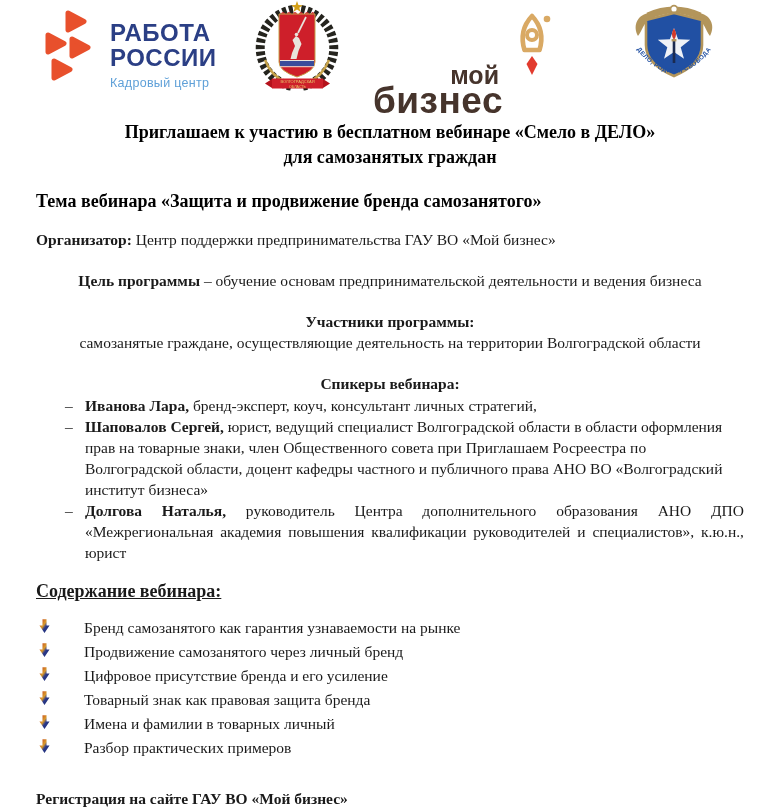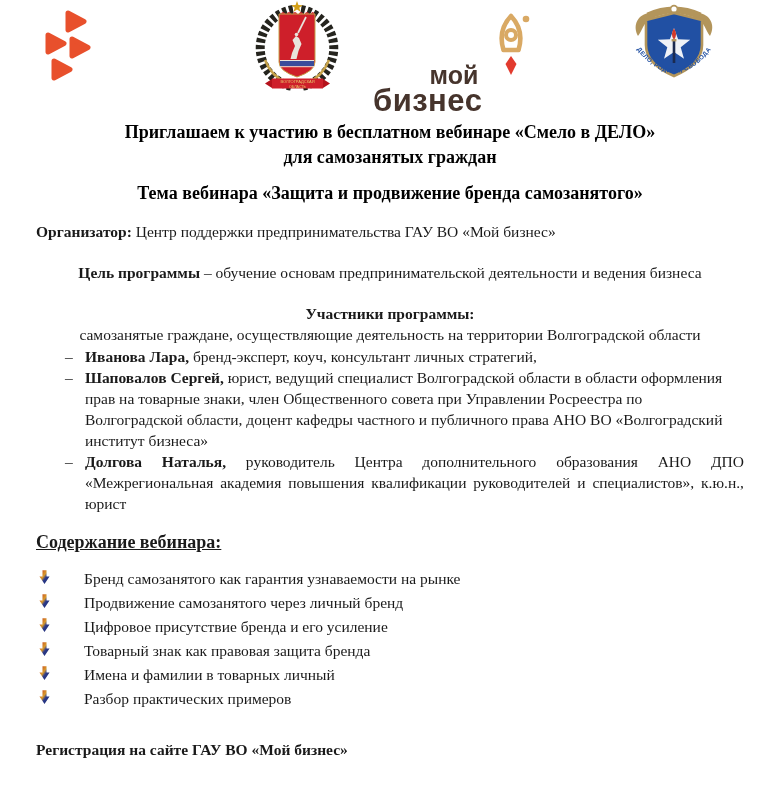--- a/index.html
+++ b/index.html
@@ -14,27 +14,27 @@
   
   .header { position: relative; height: 100px; }
   .logo-rr { position: absolute; left: 6px; top: 8px; display: flex; align-items: flex-start; }
   .rr-text { margin-left: 10px; font-family: "Liberation Sans", sans-serif; margin-top: 12px; }
   .rr-title { font-weight: bold; font-size: 24px; line-height: 25px; color: #2B3F85; letter-spacing: 0.5px; }
   .rr-sub { margin-top: 6px; font-size: 12.5px; color: #5FA0D8; letter-spacing: 0.3px; }
   .logo-coat { position: absolute; left: 213px; top: 0; }
   .logo-mb { position: absolute; left: 337px; top: 12px; display: flex; align-items: flex-start; }
   .mb-text { font-family: "Liberation Sans", sans-serif; font-weight: bold; color: #46342C; text-align: right; margin-top: 8px; }
   .mb-line1 { font-size: 25px; line-height: 22px; padding-right: 4px; margin-top: 44px; }
-  .mb-line2 { font-size: 31px; line-height: 30px; letter-spacing: 0.5px; }
+  .mb-line2 { font-size: 37px; line-height: 30px; letter-spacing: 0.5px; }
   .mb-rocket { margin-left: 8px; }
   .logo-emblem { position: absolute; left: 592px; top: 1px; }
 
   
   .title-block { margin-top: 20px; text-align: center; font-weight: bold; font-size: 18px; line-height: 25px; color: #000; }
-  .topic { margin-top: 13px; text-align: center; font-weight: bold; font-size: 18px; color: #000; }
+  .topic { margin-top: 21px; font-weight: bold; font-size: 18px; color: #000; }
 
   
   .para { font-size: 15.5px; line-height: 21px; }
   .mt1 { margin-top: 17px; }
   .mt2 { margin-top: 20px; text-align: center; }
   b.lbl { font-weight: bold; }
 
   .speakers { list-style: none; margin-top: 1px; }
   .speaker { display: flex; padding-left: 29px; font-size: 15.5px; line-height: 21px; }
   .s-marker { width: 20px; flex: none; }
@@ -72,20 +72,27 @@
       <span>
         <svg width="58" height="74" viewBox="0 0 58 74">
           <g fill="#E8502C" stroke="#E8502C" stroke-width="5" stroke-linejoin="round">
             <path d="M26,5 L42,13.5 L26,22 Z"></path>
             <path d="M6,27 L22,35.5 L6,44 Z"></path>
             <path d="M30,31 L46,39.5 L30,48 Z"></path>
             <path d="M12,53 L28,61.5 L12,70 Z"></path>
           </g>
         </svg>
       </span>
+      <span class="rr-text">
+        <span class="rr-title">
+          <div>РАБОТА</div>
+          <div>РОССИИ</div>
+        </span>
+        <div class="rr-sub">Кадровый центр</div>
+      </span>
     </div>
 
     <div class="logo-coat">
       <svg width="97" height="92" viewBox="0 0 97 92">
 
         <path d="M44,9.5 A39,39 0 0 0 44,86.5" fill="none" stroke="#25241E" stroke-width="9" stroke-dasharray="4 2.5"></path>
         <path d="M52,9.5 A39,39 0 0 1 52,86.5" fill="none" stroke="#25241E" stroke-width="9" stroke-dasharray="4 2.5"></path>
         <path d="M16,60 Q22,76 38,83" fill="none" stroke="#C6A24A" stroke-width="2.5"></path>
         <path d="M80,60 Q74,76 58,83" fill="none" stroke="#C6A24A" stroke-width="2.5"></path>
 
@@ -158,29 +165,30 @@
   </div>
   <div class="topic">Тема вебинара «Защита и продвижение бренда самозанятого»</div>
 
   <p class="para mt1"><b class="lbl">Организатор:</b><span> Центр поддержки предпринимательства ГАУ ВО «Мой бизнес»</span></p>
 
   <p class="para mt2"><b class="lbl">Цель программы</b><span> – обучение основам предпринимательской деятельности и ведения бизнеса</span></p>
 
   <p class="para mt2"><b class="lbl">Участники программы:</b><br>
   <span>самозанятые граждане, осуществляющие деятельность на территории Волгоградской области</span></p>
 
+  <p class="para mt2"><b class="lbl">Спикеры вебинара:</b></p>
 
   <ul class="speakers">
     <li class="speaker">
       <span class="s-marker">–</span>
       <span class="s-text"><b>Иванова Лара,</b><span> бренд-эксперт, коуч, консультант личных стратегий,</span></span>
     </li>
     <li class="speaker">
       <span class="s-marker">–</span>
-      <span class="s-text"><b>Шаповалов Сергей,</b><span> юрист, ведущий специалист Волгоградской области в области оформления прав на товарные знаки, член Общественного совета при Управлении Росреестра по Волгоградской области, доцент кафедры частного и публичного права АНО ВО «Волгоградский институт бизнеса»</span></span>
+      <span class="s-text"><b>Шаповалов Сергей,</b><span> юрист, ведущий специалист Волгоградской области в области оформления прав на товарные знаки, член Общественного совета при Приглашаем Росреестра по Волгоградской области, доцент кафедры частного и публичного права АНО ВО «Волгоградский институт бизнеса»</span></span>
     </li>
     <li class="speaker">
       <span class="s-marker">–</span>
       <span class="s-text justify"><b>Долгова Наталья,</b><span> руководитель Центра дополнительного образования АНО ДПО «Межрегиональная академия повышения квалификации руководителей и специалистов», к.ю.н., юрист</span></span>
     </li>
   </ul>
 
   <div class="content-label">Содержание вебинара:</div>
 
   <ul class="content-list">

